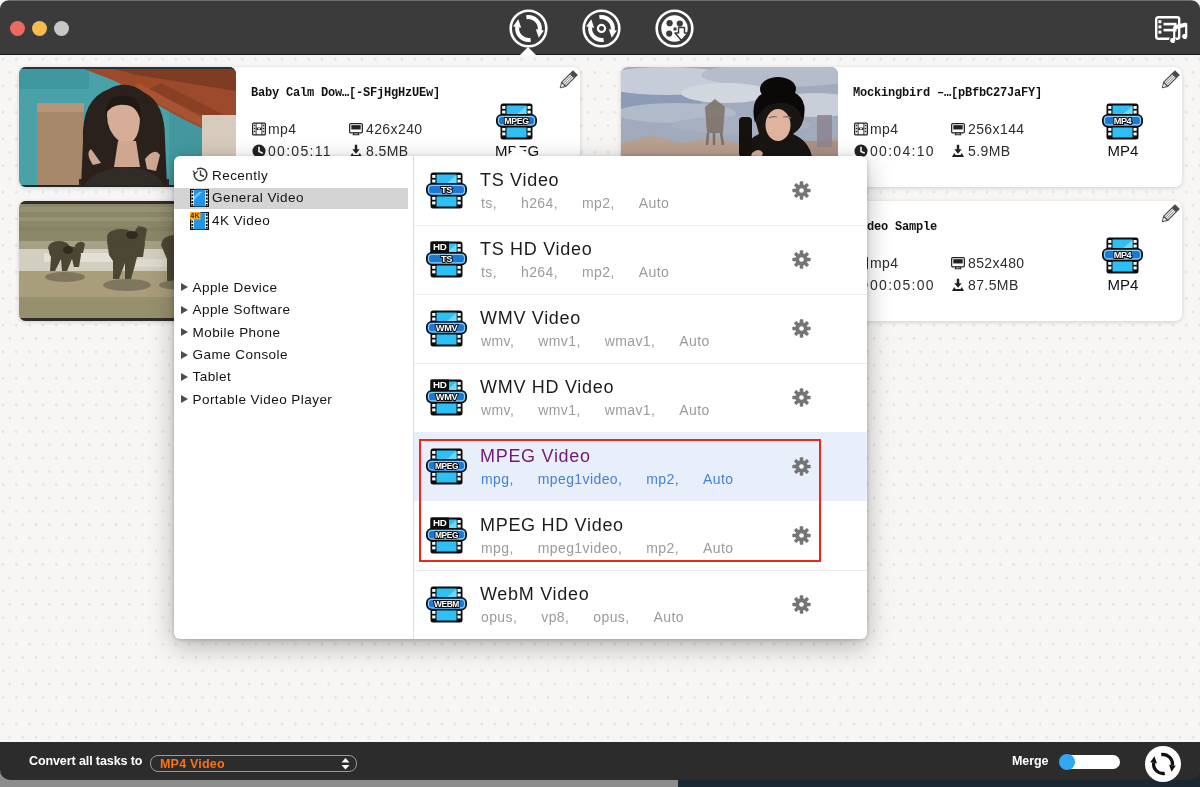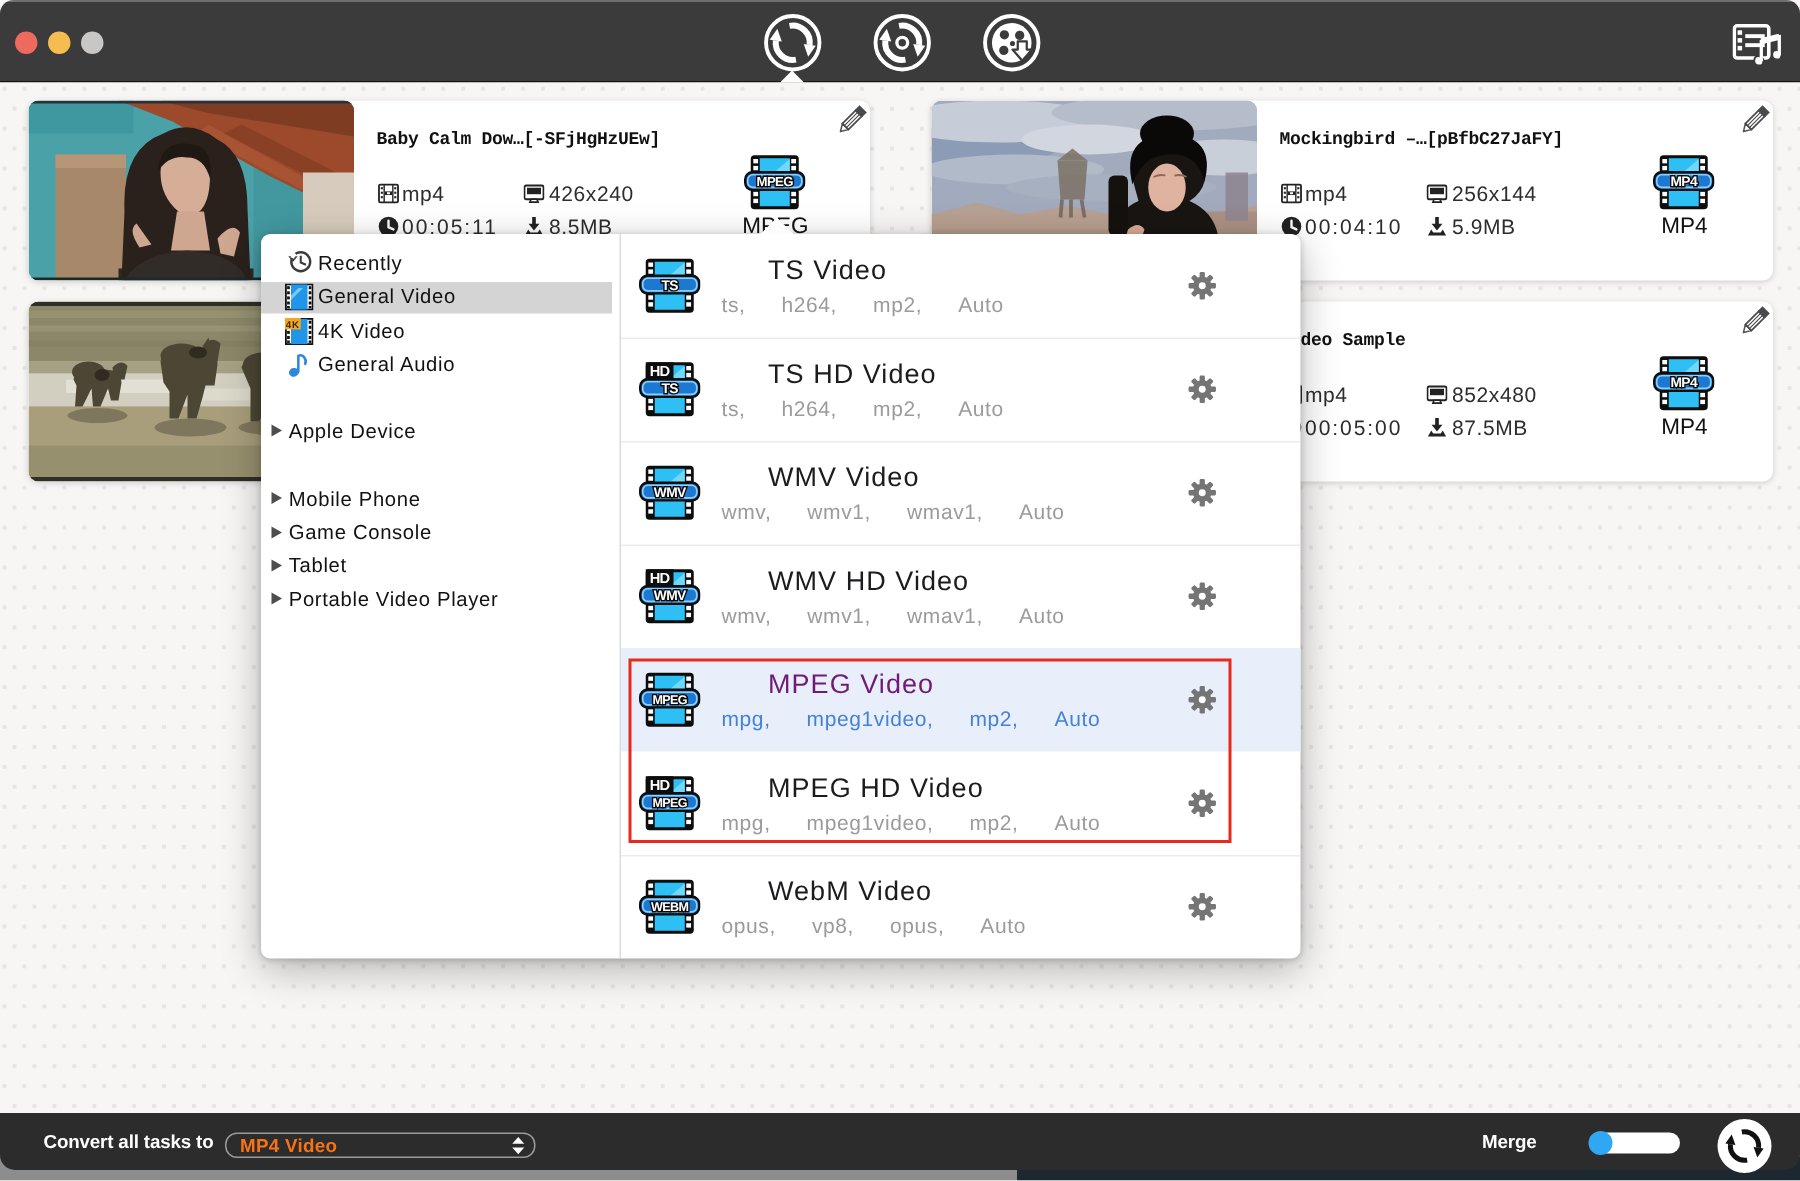--- a/index.html
+++ b/index.html
@@ -39,21 +39,21 @@
   #sidebar{position:absolute;left:0;top:0;width:239px;height:483.5px;border-right:1px solid #dcdcdc;}
   .srow{position:absolute;left:0;width:234px;height:21.4px;font-size:13.5px;letter-spacing:0.45px;color:#121212;}
   .srow .txt{position:absolute;top:2.5px;}
   .sicon{position:absolute;}
   .tri{position:absolute;left:7px;top:6px;width:0;height:0;
     border-top:4.6px solid rgba(0,0,0,0);border-bottom:4.6px solid rgba(0,0,0,0);
     border-left:7.6px solid #4d4d4d;}
   #selrow{position:absolute;left:0;top:32px;width:234px;height:21.6px;background:#d4d4d4;}
   
   .frow{position:absolute;left:240px;width:453px;height:69px;}
-  .frow .ftitle{position:absolute;left:66px;top:14.5px;font-size:18px;letter-spacing:0.7px;color:#1c1c1e;margin-left:32px;}
+  .frow .ftitle{position:absolute;left:66px;top:14.5px;font-size:18px;letter-spacing:0.7px;color:#1c1c1e;}
   .frow .fsub{position:absolute;left:67px;top:39px;font-size:14px;letter-spacing:0.4px;color:#9b9b9b;white-space:nowrap;}
   .fsub span{margin-right:24px;}
   .frow .gear{position:absolute;left:377px;top:24px;width:21px;height:21px;}
   .frow .icon{position:absolute;left:12px;top:16px;width:41px;height:37px;}
   .fsep{position:absolute;left:240px;width:453px;height:0;border-top:1px solid #ececec;}
   #hl{position:absolute;left:240px;top:276.5px;width:453px;height:69px;background:#e8effa;}
   #redbox{position:absolute;left:244.5px;top:283.5px;width:398px;height:119px;
     border:2px solid #e8291d;z-index:5;}
   .blue .ftitle{color:#701a75;}
   .blue .fsub{color:#4381db;}
@@ -405,30 +405,27 @@
             <rect x="15.8" y="5.2" width="1.8" height="2"></rect>
             <rect x="15.8" y="8.6" width="1.8" height="2"></rect>
             <rect x="15.8" y="12" width="1.8" height="2"></rect>
             <rect x="15.8" y="15" width="1.8" height="1.6"></rect>
    </g>
    <rect x="0" y="0" width="10.5" height="7.6" fill="#f5a623"></rect>
    <text x="5.2" y="6.4" font-size="6.5" font-weight="bold" fill="#3a2a05" text-anchor="middle" font-family="Liberation Sans,sans-serif">4K</text>
  </svg>
         <span class="txt" style="left:38px">4K Video</span>
       </div>
-      <div class="srow" style="top:76.99999999999999px">
-        <svg class="sicon" style="left:17px;top:1px" width="18" height="18" viewBox="0 0 18 18">
-   <ellipse cx="5" cy="14.2" rx="3.4" ry="2.9" fill="#2f87dd" transform="rotate(-15 5 14.2)"></ellipse>
-   <path d="M7.9 14.2 L7.9 3.2 Q10.5 2 12 4.5 Q13.6 6.8 12.2 9.2" fill="none" stroke="#2f87dd" stroke-width="1.7"></path>
- </svg>
-        <span class="txt" style="left:38px">General Audio</span>
-      </div>
       <div class="srow" style="top:121.8px">
         <div class="tri"></div>
         <span class="txt" style="left:18.5px">Apple Device</span>
+      </div>
+      <div class="srow" style="top:144.2px">
+        <div class="tri"></div>
+        <span class="txt" style="left:18.5px">Apple Software</span>
       </div>
       <div class="srow" style="top:166.6px">
         <div class="tri"></div>
         <span class="txt" style="left:18.5px">Mobile Phone</span>
       </div>
       <div class="srow" style="top:189px">
         <div class="tri"></div>
         <span class="txt" style="left:18.5px">Game Console</span>
       </div>
       <div class="srow" style="top:211.4px">
@@ -596,21 +593,21 @@
 <div id="strip2" class="abs"></div>
 <div id="bbar" class="abs">
   <div class="lbl" style="left:29px;">Convert all tasks to</div>
   <div id="bsel">
     <div class="t">MP4 Video</div>
     <svg style="position:absolute;right:6px;top:2.5px" width="9" height="12" viewBox="0 0 9 12">
       <polygon points="4.5,0 8.5,4.5 0.5,4.5" fill="#fff"></polygon>
       <polygon points="4.5,11.5 8.5,7 0.5,7" fill="#fff"></polygon>
     </svg>
   </div>
-  <div class="lbl" style="left:988px;text-align:right;">Merge</div>
+  <div class="lbl" style="left:1012px;text-align:right;">Merge</div>
   <div id="toggle">
       <div id="knob"></div>
     </div>
 </div>
 <div id="convbtn" class="abs">
   <svg width="36" height="36" viewBox="0 0 36 36">
     <g transform="translate(18,18) scale(0.98)" stroke="#111" fill="#111">
         <use href="#sync"></use>
       </g>
   </svg>

